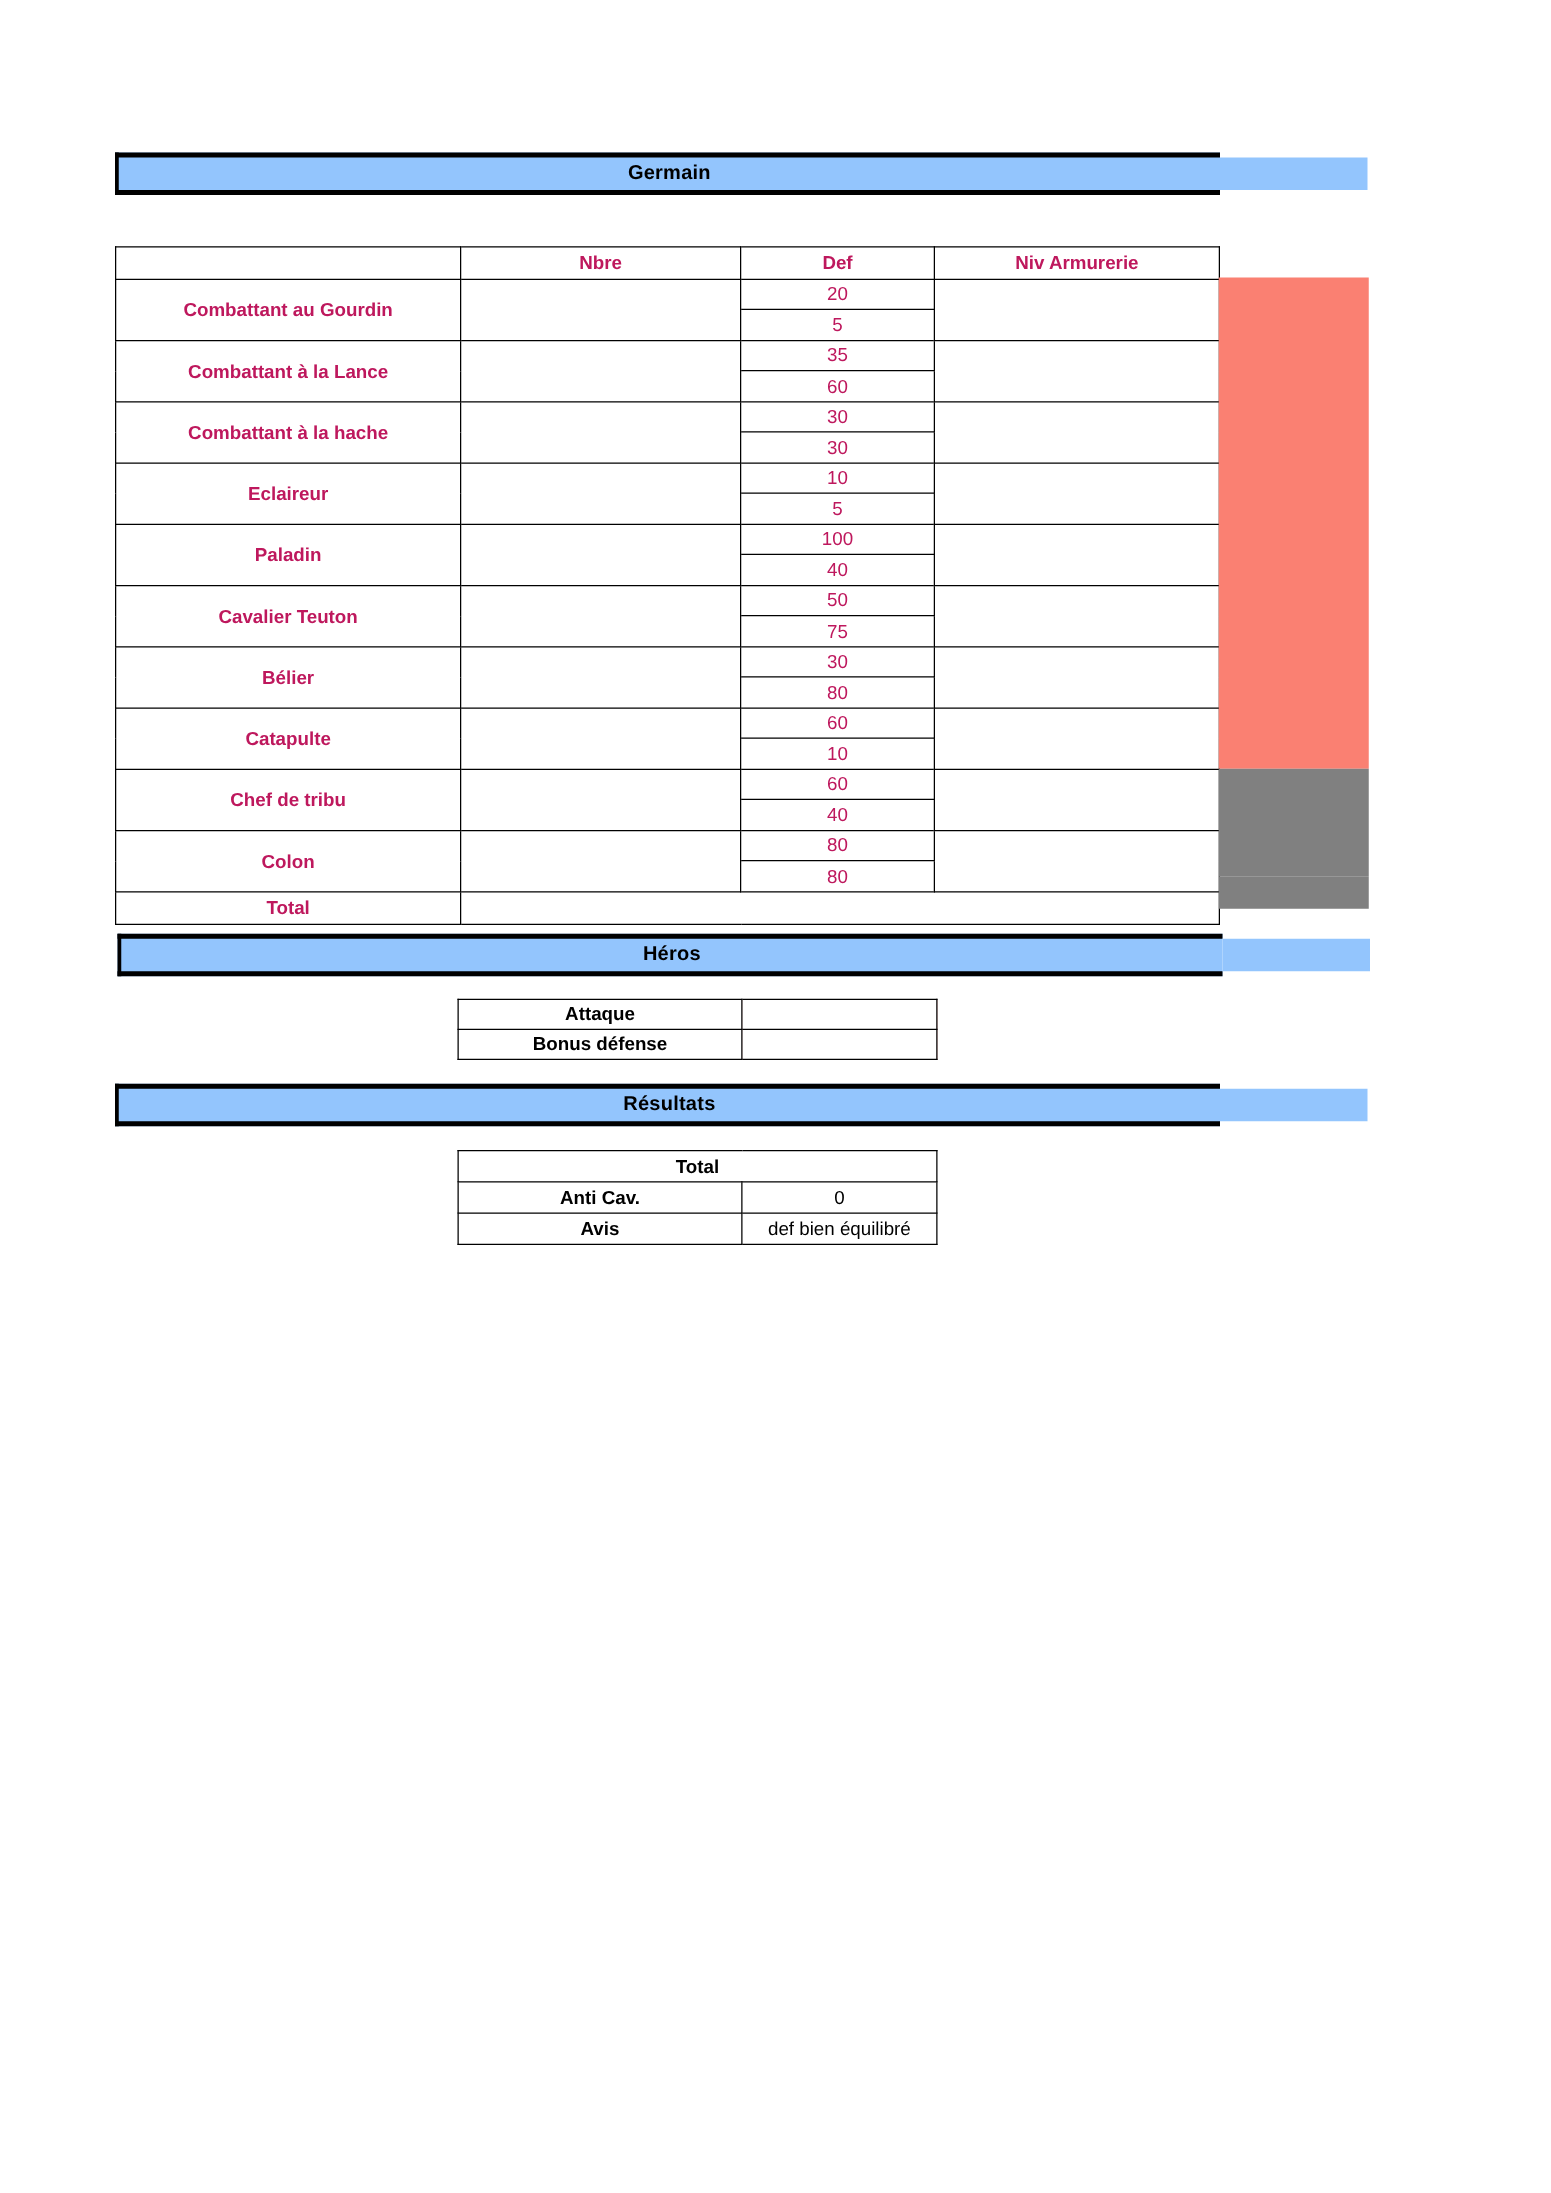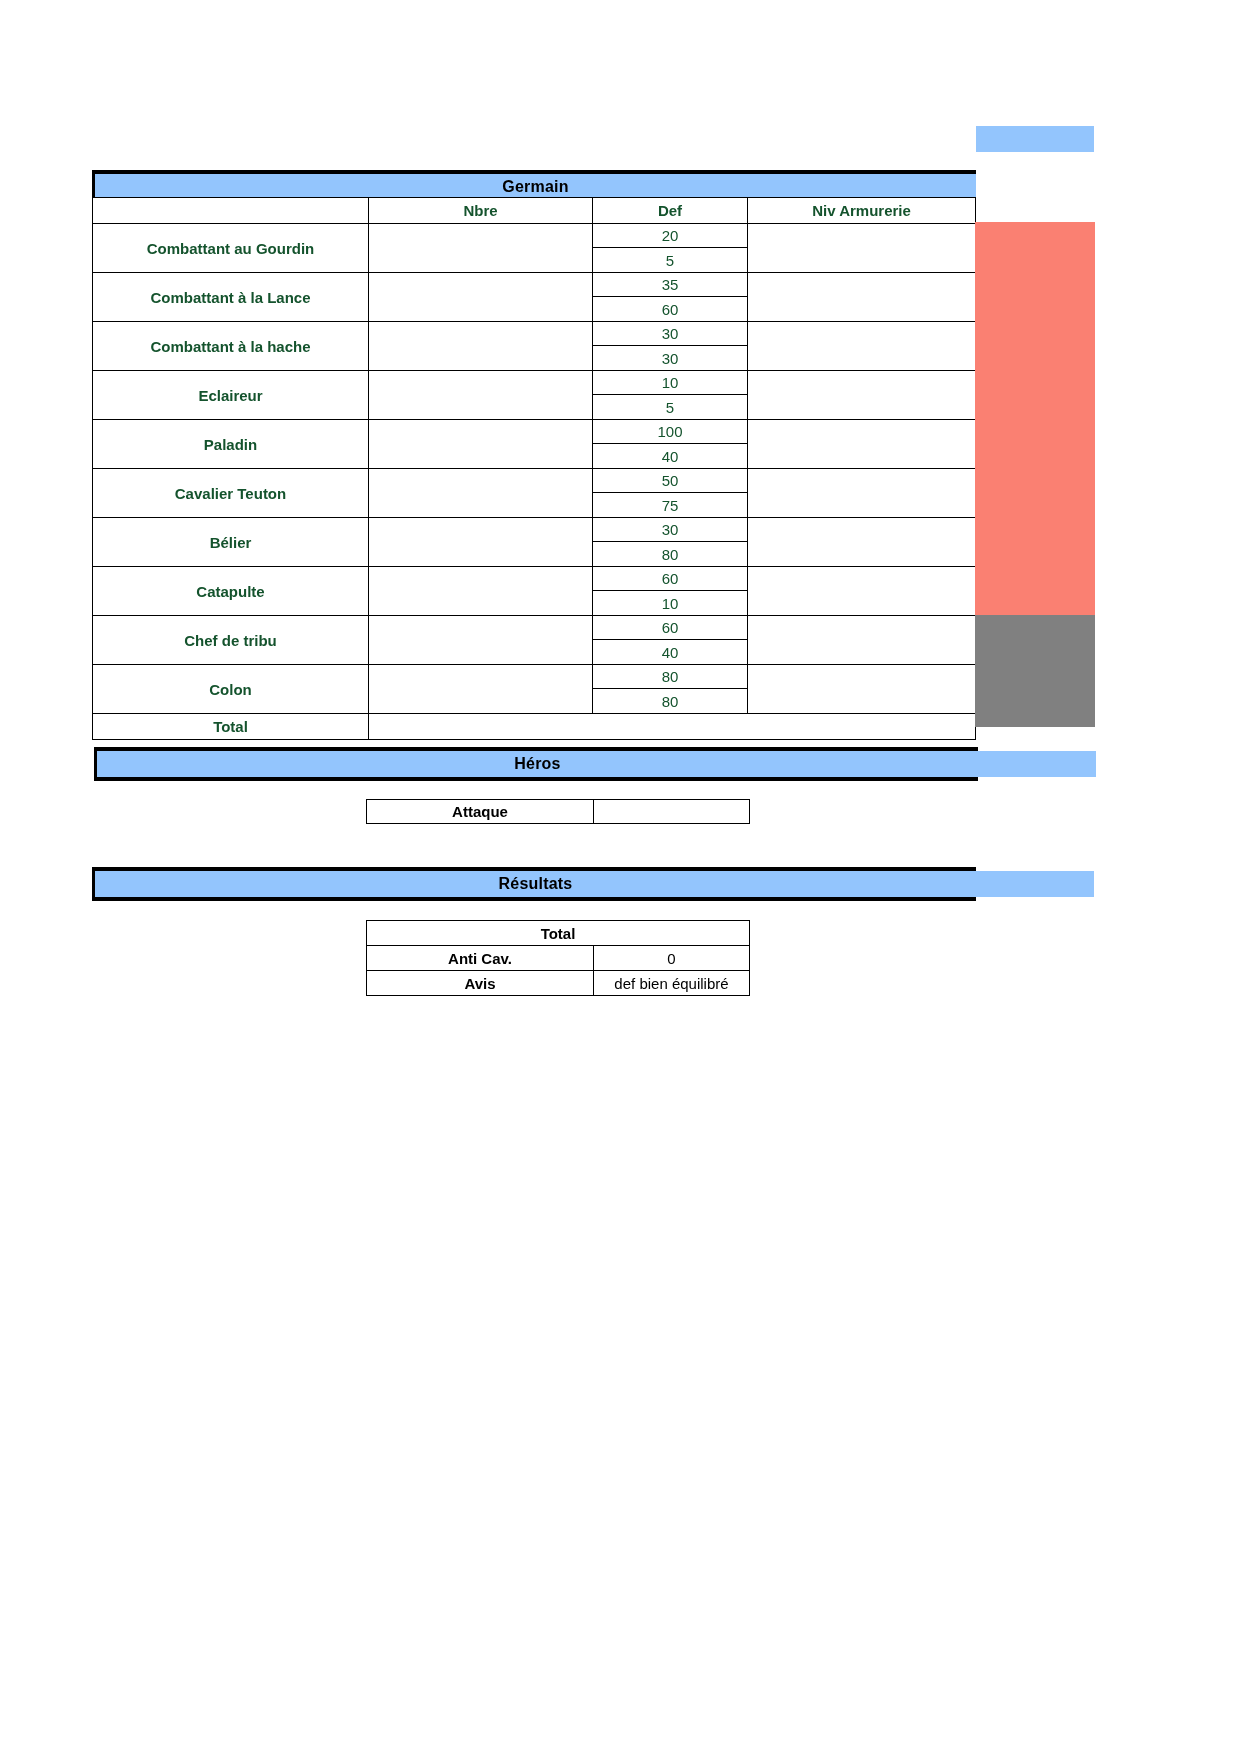--- a/index.html
+++ b/index.html
@@ -55,21 +55,21 @@
     border-collapse: collapse;
     table-layout: fixed;
   }
   .units-table td, .units-table th {
     border: 1.5px solid #000000;
     padding: 0;
     margin: 0;
     text-align: center;
     vertical-align: middle;
     font-size: 15px;
-    color: #14532d;
+    color: #be185d;
     background: #ffffff;
   }
   .col-name   { width: 276px; }
   .col-nbre   { width: 224px; }
   .col-def    { width: 155px; }
   .col-armu   { width: 228px; }
 
   .hdr-cell {
     height: 25px;
     font-size: 14px;
@@ -160,21 +160,21 @@
   .res-value { width: 155px; }
   .res-total-hdr { font-weight: bold; }
   .bg-cyan   { background: #2EC4C4; }
   .bg-yellow { background: #FFFF00; }
   .avis-value { font-weight: normal; font-size: 15px; }
 </style>
 </head>
 <body>
 
 <div class="banner-wrap" style="left:92px; top:122px; width:1002px;">
-  <div class="banner-main" style="width:884px;margin-top:48px;">
+  <div class="banner-main" style="width:884px;">
     <span class="banner-title">Germain</span>
   </div>
   <div class="banner-tail" style="left:884px; width:118px;"></div>
 </div>
 
 <table class="units-table">
   <colgroup>
     <col class="col-name">
       <col class="col-nbre">
       <col class="col-def">
@@ -311,20 +311,24 @@
 <table class="hero-table">
   <colgroup>
       <col class="hero-label">
       <col class="hero-value">
     </colgroup>
   <tbody>
     <tr>
       <td class="hero-label">Attaque</td>
       <td class="hero-value"></td>
     </tr>
+    <tr>
+      <td class="hero-label">Bonus défense</td>
+      <td class="hero-value"></td>
+    </tr>
   </tbody>
 </table>
 
 <div class="banner-wrap" style="left:92px; top:867px; width:1002px;">
   <div class="banner-main" style="width:884px;">
     <span class="banner-title">Résultats</span>
   </div>
   <div class="banner-tail" style="left:884px; width:118px;"></div>
 </div>
 

